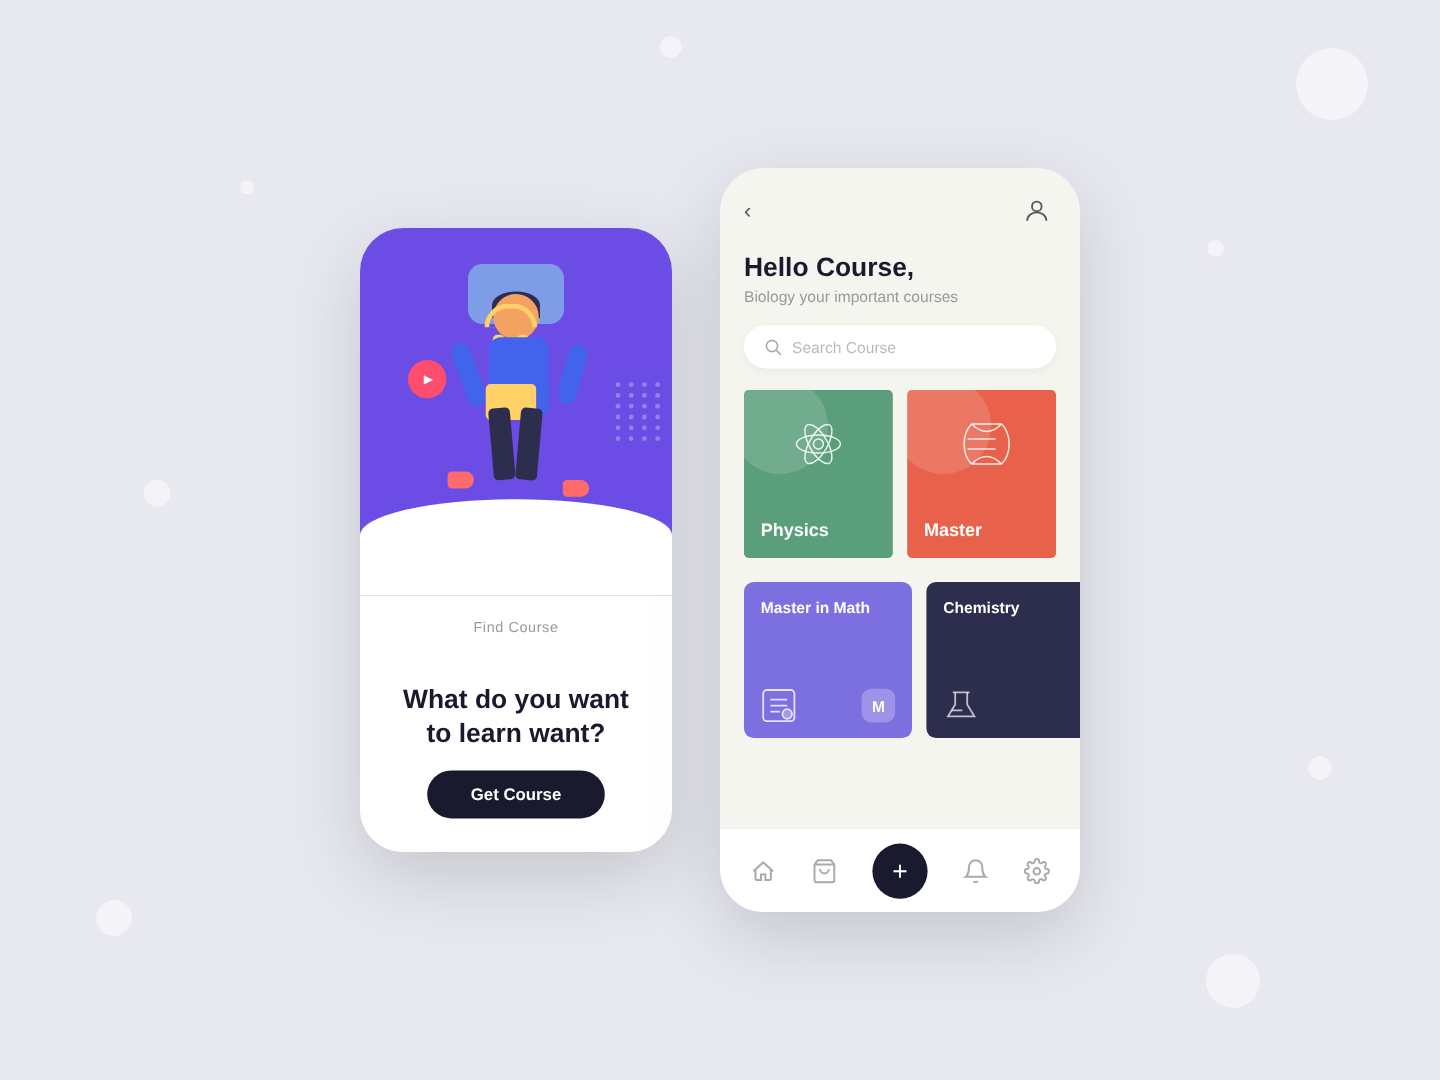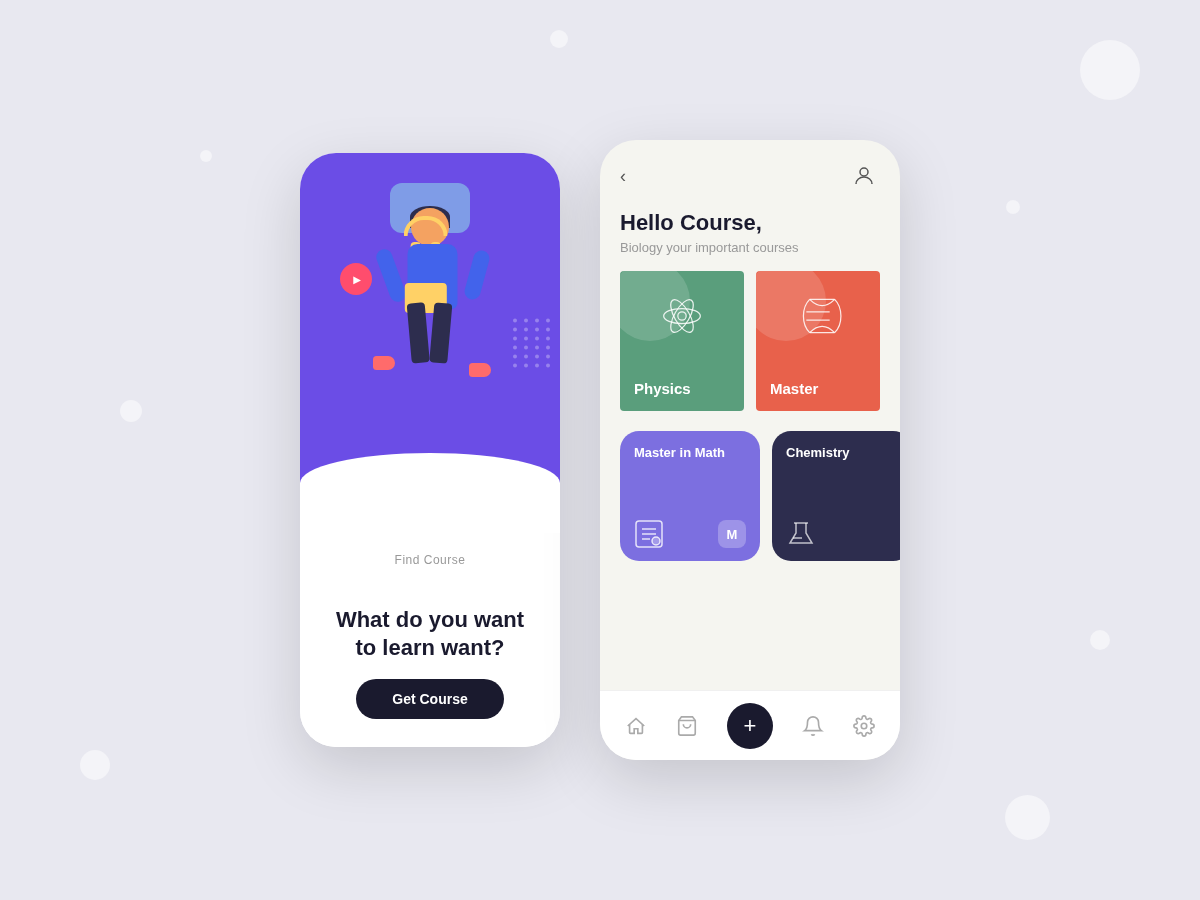--- a/index.html
+++ b/index.html
@@ -27,21 +27,21 @@
       display: flex;
       align-items: center;
       gap: 40px;
       position: relative;
       z-index: 1;
     }
 
     
     .phone-left {
       width: 260px;
-      height: 594px;
+      height: 520px;
       border-radius: 36px;
       overflow: hidden;
       background: white;
       box-shadow: 0 20px 60px rgba(0,0,0,0.15);
       display: flex;
       flex-direction: column;
     }
 
     .phone-left-top {
       flex: 1;
@@ -470,21 +470,21 @@
 
     
     .popular-row {
       display: flex;
       gap: 12px;
     }
 
     .popular-card {
       width: 140px;
       height: 130px;
-      border-radius: 19px;
+      border-radius: 8px;
       position: relative;
       overflow: hidden;
       flex-shrink: 0;
       cursor: pointer;
     }
 
     .popular-card-math {
       background: #7c6fe0;
     }
 
@@ -682,20 +682,27 @@
           <svg class="profile-svg" viewBox="0 0 24 24">
             <circle cx="12" cy="8" r="4"></circle>
             <path d="M4 20c0-4 3.6-7 8-7s8 3 8 7"></path>
           </svg>
         </div>
       </div>
 
       <div class="greeting-name">Hello Course,</div>
       <div class="greeting-sub">Biology your important courses</div>
 
+      <div class="search-bar">
+        <svg class="search-icon-svg" viewBox="0 0 24 24">
+          <circle cx="11" cy="11" r="7"></circle>
+          <line x1="16.5" y1="16.5" x2="22" y2="22"></line>
+        </svg>
+        <span class="search-placeholder">Search Course</span>
+      </div>
 
       <div class="courses-row">
 
         <div class="course-card course-card-physics">
           <div class="card-blob"></div>
           <div class="course-card-icon">
             <svg class="atom-svg" viewBox="0 0 60 60">
               <circle cx="30" cy="30" r="5"></circle>
               <ellipse cx="30" cy="30" rx="22" ry="9"></ellipse>
               <ellipse cx="30" cy="30" rx="22" ry="9" transform="rotate(60 30 30)"></ellipse>

